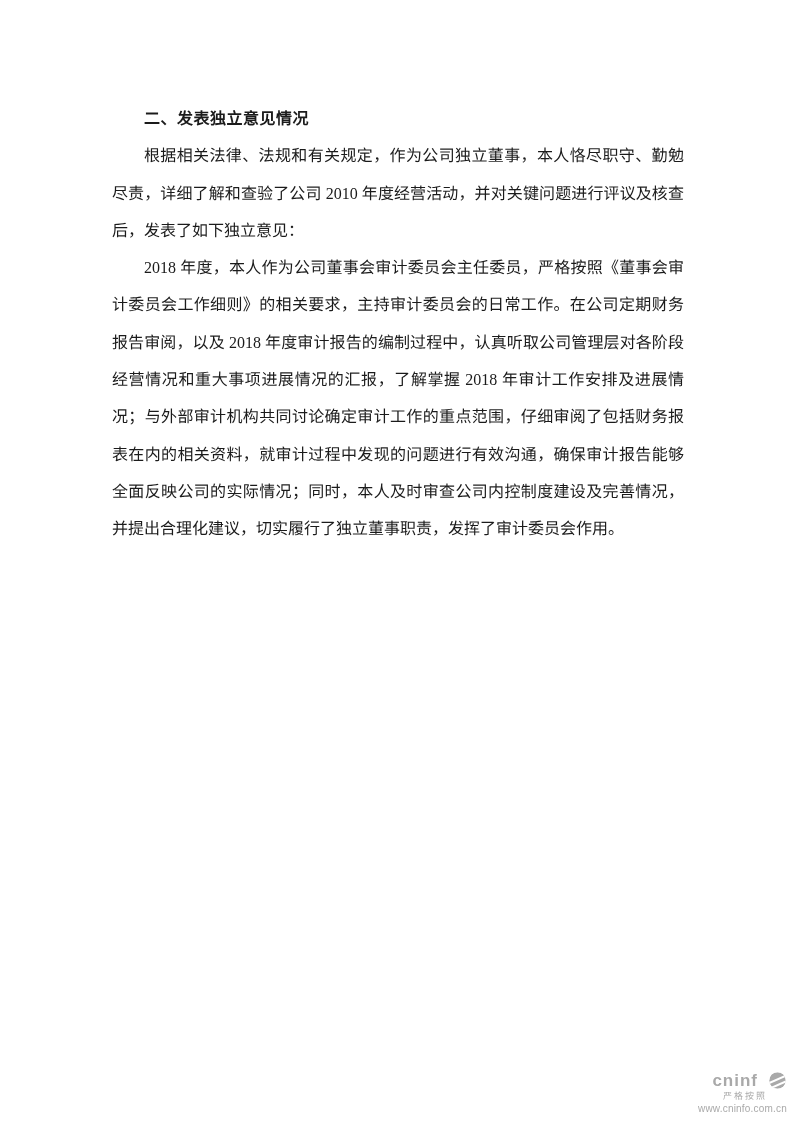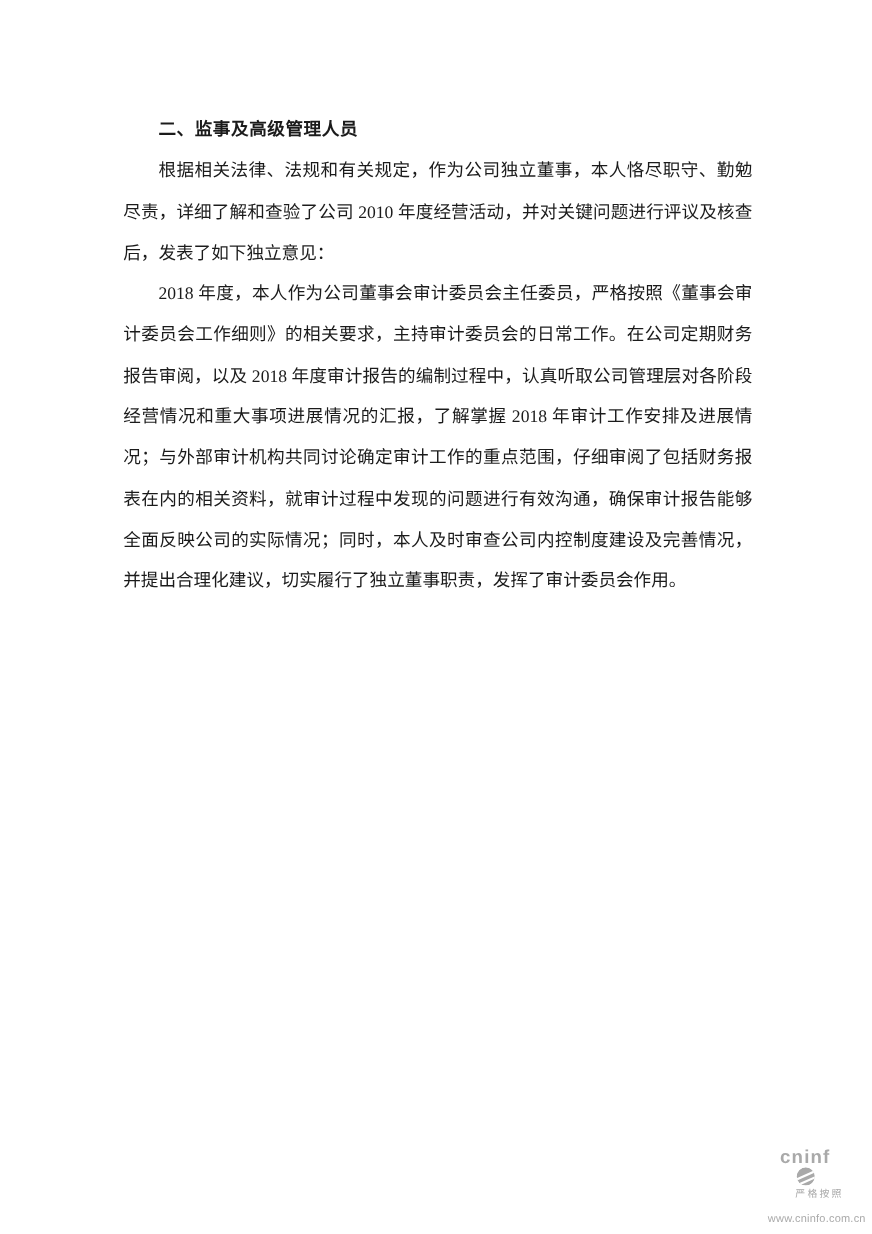--- a/index.html
+++ b/index.html
@@ -50,22 +50,21 @@
     text-align: right;
     color: #a9a9a9;
     font-family: "Liberation Sans", "DejaVu Sans", sans-serif;
     line-height: 1;
     user-select: none;
   }
   .wm-top {
     display: flex;
     align-items: center;
     justify-content: flex-end;
-    gap: 0;
-    flex-direction: column;
+    gap: 10px;
   }
   .wm-brand {
     font-weight: 700;
     font-size: 17px;
     letter-spacing: 1px;
     color: #a9a9a9;
   }
   .wm-icon {
     display: inline-flex;
     width: 19px;
@@ -73,31 +72,31 @@
   }
   .wm-cn {
     font-size: 9px;
     letter-spacing: 2px;
     margin-top: 2px;
     padding-right: 20px;
   }
   .wm-url {
     font-size: 10px;
     letter-spacing: 0.2px;
-    margin-top: 14px;
+    margin-top: 3px;
   }
 </style>
 </head>
 <body>
 
 <div class="page">
 
   <main class="content">
 
-    <h2>二、监事及高级管理人员</h2>
+    <h2>二、发表独立意见情况</h2>
 
     <p>根据相关法律、法规和有关规定，作为公司独立董事，本人恪尽职守、勤勉尽责，详细了解和查验了公司 2010 年度经营活动，并对关键问题进行评议及核查后，发表了如下独立意见：</p>
 
 
 
 
 
     <p>2018 年度，本人作为公司董事会审计委员会主任委员，严格按照《董事会审计委员会工作细则》的相关要求，主持审计委员会的日常工作。在公司定期财务报告审阅，以及 2018 年度审计报告的编制过程中，认真听取公司管理层对各阶段经营情况和重大事项进展情况的汇报，了解掌握 2018 年审计工作安排及进展情况；与外部审计机构共同讨论确定审计工作的重点范围，仔细审阅了包括财务报表在内的相关资料，就审计过程中发现的问题进行有效沟通，确保审计报告能够全面反映公司的实际情况；同时，本人及时审查公司内控制度建设及完善情况，并提出合理化建议，切实履行了独立董事职责，发挥了审计委员会作用。</p>
 
 

